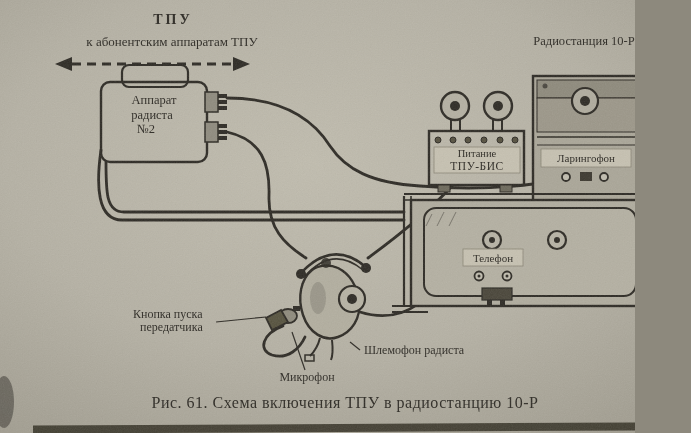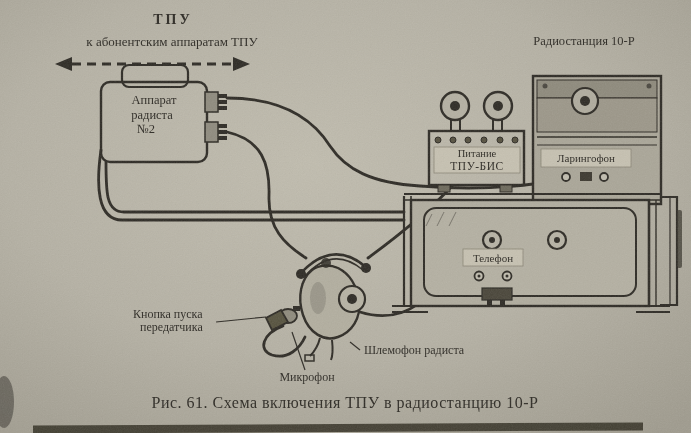--- a/index.html
+++ b/index.html
@@ -1,18 +1,18 @@
 <!DOCTYPE html>
 <html><head>
 <meta charset="utf-8">
 <style>
   html,body { margin:0; padding:0; background:#8d897d; }
   .page {
     position: relative;
-    width: 691px;
+    width: 635px;
     height: 433px;
     overflow: hidden;
     font-family: "Liberation Serif", "DejaVu Serif", serif;
   }
   svg { display:block; }
   text {
     font-family: "Liberation Serif", "DejaVu Serif", serif;
     fill: #2e2b25;
   }
 </style>

